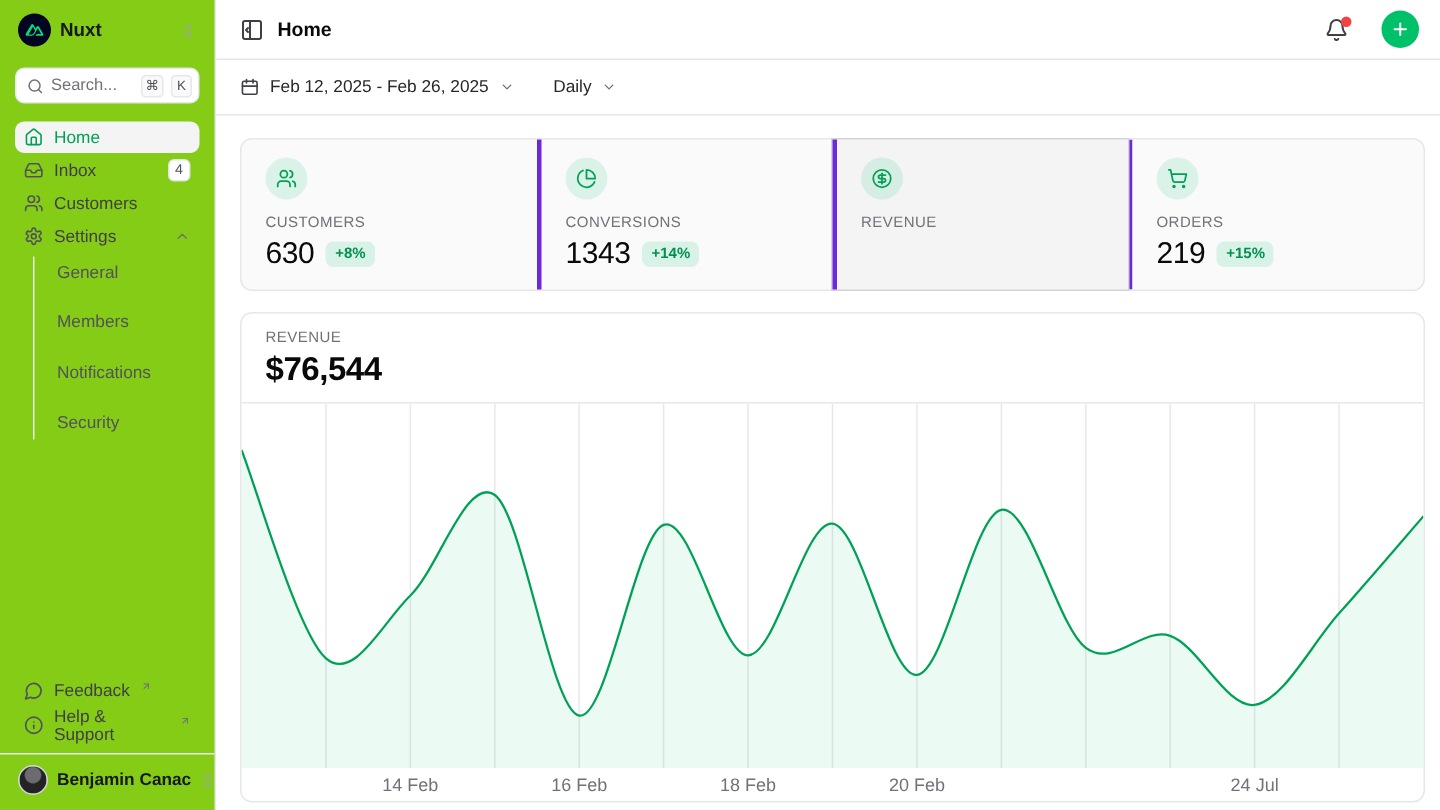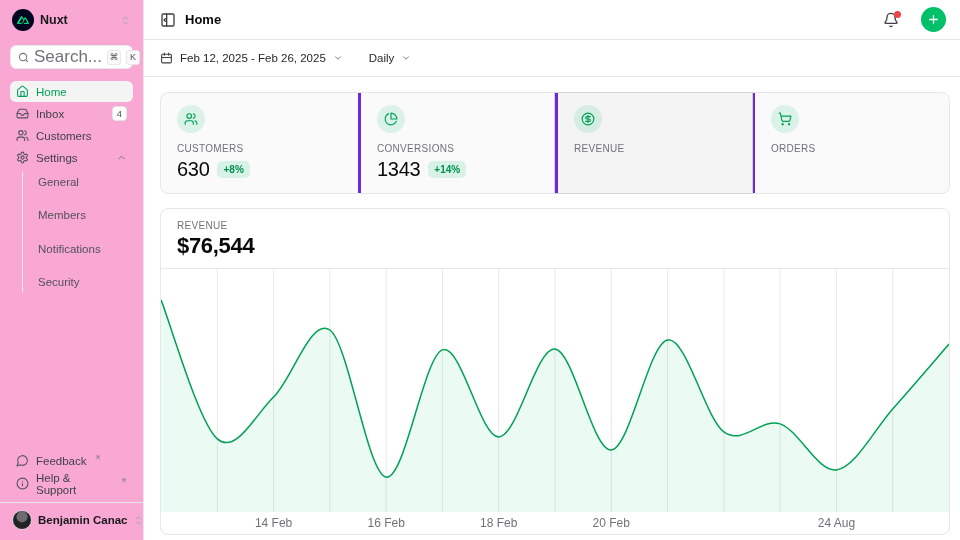--- a/index.html
+++ b/index.html
@@ -3,28 +3,28 @@
 <meta charset="utf-8">
 <style>
   * { box-sizing: border-box; margin: 0; padding: 0; }
   html,body { width:960px; height:540px; }
   body { font-family:"Liberation Sans","DejaVu Sans",sans-serif; color:#18181b; background:#fff; overflow:hidden; }
   svg { display:block; }
 
   .app { display:flex; width:960px; height:540px; }
 
   
-  .sidebar { width:144px; flex:0 0 144px; border-right:1px solid #e5e7eb; display:flex; flex-direction:column; padding:9px 10px 6px; background:#f9a8d4; }
+  .sidebar { width:144px; flex:0 0 144px; border-right:1px solid #e5e7eb; display:flex; flex-direction:column; padding:9px 10px 6px; background:#84cc16; }
   .ws-row { display:flex; align-items:center; gap:6px; padding:0 2px; cursor:pointer; }
   .ws-logo { width:22px; height:22px; border-radius:50%; background:#020420; display:flex; align-items:center; justify-content:center; flex:0 0 22px; }
   .ws-name { font-size:12.5px; font-weight:700; color:#18181b; flex:1; }
   .chev-updown { color:#9ca3af; display:flex; }
 
   .search-box { margin-top:14px; height:24px; border:1px solid #e5e7eb; border-radius:6px; display:flex; align-items:center; gap:5px; padding:0 4px 0 7px; background:#fff; cursor:text; }
-  .search-ph { font-size:17px; color:#71717a; flex:1; }
+  .search-ph { font-size:11px; color:#71717a; flex:1; }
   .kbd { font-size:9px; color:#52525b; border:1px solid #e5e7eb; background:#fafafa; border-radius:3px; min-width:14px; height:15px; display:flex; align-items:center; justify-content:center; padding:0 2px; }
 
   .nav { margin-top:12px; display:flex; flex-direction:column; gap:1px; }
   .nav-item { height:21px; display:flex; align-items:center; gap:7px; padding:0 6px; border-radius:6px; color:#3f3f46; font-size:11.5px; font-weight:500; cursor:pointer; }
   .nav-item .nicon { color:#52525b; display:flex; flex:0 0 auto; }
   .nav-item.active { background:#f4f4f5; color:#00a155; }
   .nav-item.active .nicon { color:#00a155; }
   .count-badge { margin-left:auto; font-size:9.5px; color:#52525b; border:1px solid #e4e4e7; border-radius:4px; padding:0 4px; height:15px; display:flex; align-items:center; background:#fff; font-weight:500; }
   .chev-end { margin-left:auto; color:#71717a; display:flex; }
 
@@ -319,20 +319,24 @@
 
         <div class="stat-card">
           <span class="stat-icon">
             <svg width="14" height="14" viewBox="0 0 24 24" fill="none" stroke="currentColor" stroke-width="2" stroke-linecap="round" stroke-linejoin="round">
                 <circle cx="8" cy="21" r="1"></circle>
                 <circle cx="19" cy="21" r="1"></circle>
                 <path d="M2.05 2.05h2l2.66 12.42a2 2 0 0 0 2 1.58h9.78a2 2 0 0 0 1.95-1.57l1.65-7.43H5.12"></path>
               </svg>
           </span>
           <div class="stat-label">ORDERS</div>
+          <div class="stat-value-row">
+            <span class="stat-value">219</span>
+            <span class="delta-badge">+15%</span>
+          </div>
         </div>
       </section>
 
       <section class="chart-card">
         <div class="chart-header">
           <div class="chart-label">REVENUE</div>
           <div class="chart-value">$76,544</div>
         </div>
         <div class="chart-plot">
           <svg id="revenue-chart-svg" width="788" height="243" viewBox="0 0 788 243" preserveAspectRatio="none">
@@ -352,19 +356,19 @@
               <path d="M0.0,30.9C9.4,54.1 37.5,153.7 56.3,169.9C75.0,186.0 93.8,146.2 112.6,128.0C131.3,109.9 150.1,47.6 168.9,61.0C187.6,74.3 206.4,204.8 225.1,208.1C243.9,211.4 262.7,87.6 281.4,80.9C300.2,74.2 319.0,168.0 337.7,167.9C356.5,167.8 375.2,77.9 394.0,80.1C412.8,82.2 431.5,182.5 450.3,180.9C469.0,179.4 487.8,73.9 506.6,70.9C525.3,67.9 544.1,148.9 562.9,162.9C581.6,176.9 600.4,148.6 619.1,154.9C637.9,161.2 656.7,203.4 675.4,200.9C694.2,198.4 713.0,160.9 731.7,139.9C750.5,119.0 778.6,85.9 788.0,75.1 L788,243 L0,243 Z" fill="rgba(0,193,106,0.08)" stroke="none"></path>
               <path d="M0.0,30.9C9.4,54.1 37.5,153.7 56.3,169.9C75.0,186.0 93.8,146.2 112.6,128.0C131.3,109.9 150.1,47.6 168.9,61.0C187.6,74.3 206.4,204.8 225.1,208.1C243.9,211.4 262.7,87.6 281.4,80.9C300.2,74.2 319.0,168.0 337.7,167.9C356.5,167.8 375.2,77.9 394.0,80.1C412.8,82.2 431.5,182.5 450.3,180.9C469.0,179.4 487.8,73.9 506.6,70.9C525.3,67.9 544.1,148.9 562.9,162.9C581.6,176.9 600.4,148.6 619.1,154.9C637.9,161.2 656.7,203.4 675.4,200.9C694.2,198.4 713.0,160.9 731.7,139.9C750.5,119.0 778.6,85.9 788.0,75.1" fill="none" stroke="#00a155" stroke-width="1.5"></path>
             </svg>
         </div>
         <div class="chart-axis" id="chart-axis">
             <span class="x-label" style="left: 112.571px;">14 Feb</span>
             <span class="x-label" style="left: 225.143px;">16 Feb</span>
             <span class="x-label" style="left: 337.714px;">18 Feb</span>
             <span class="x-label" style="left: 450.286px;">20 Feb</span>
             <span class="x-label" style="left: 590px; margin-top: 29px;">22 Feb</span>
-            <span class="x-label" style="left: 675.429px;">24 Aug</span>
+            <span class="x-label" style="left: 675.429px;">24 Jul</span>
           </div>
       </section>
 
     </main>
   </div>
 </div>
 
 </body></html>

